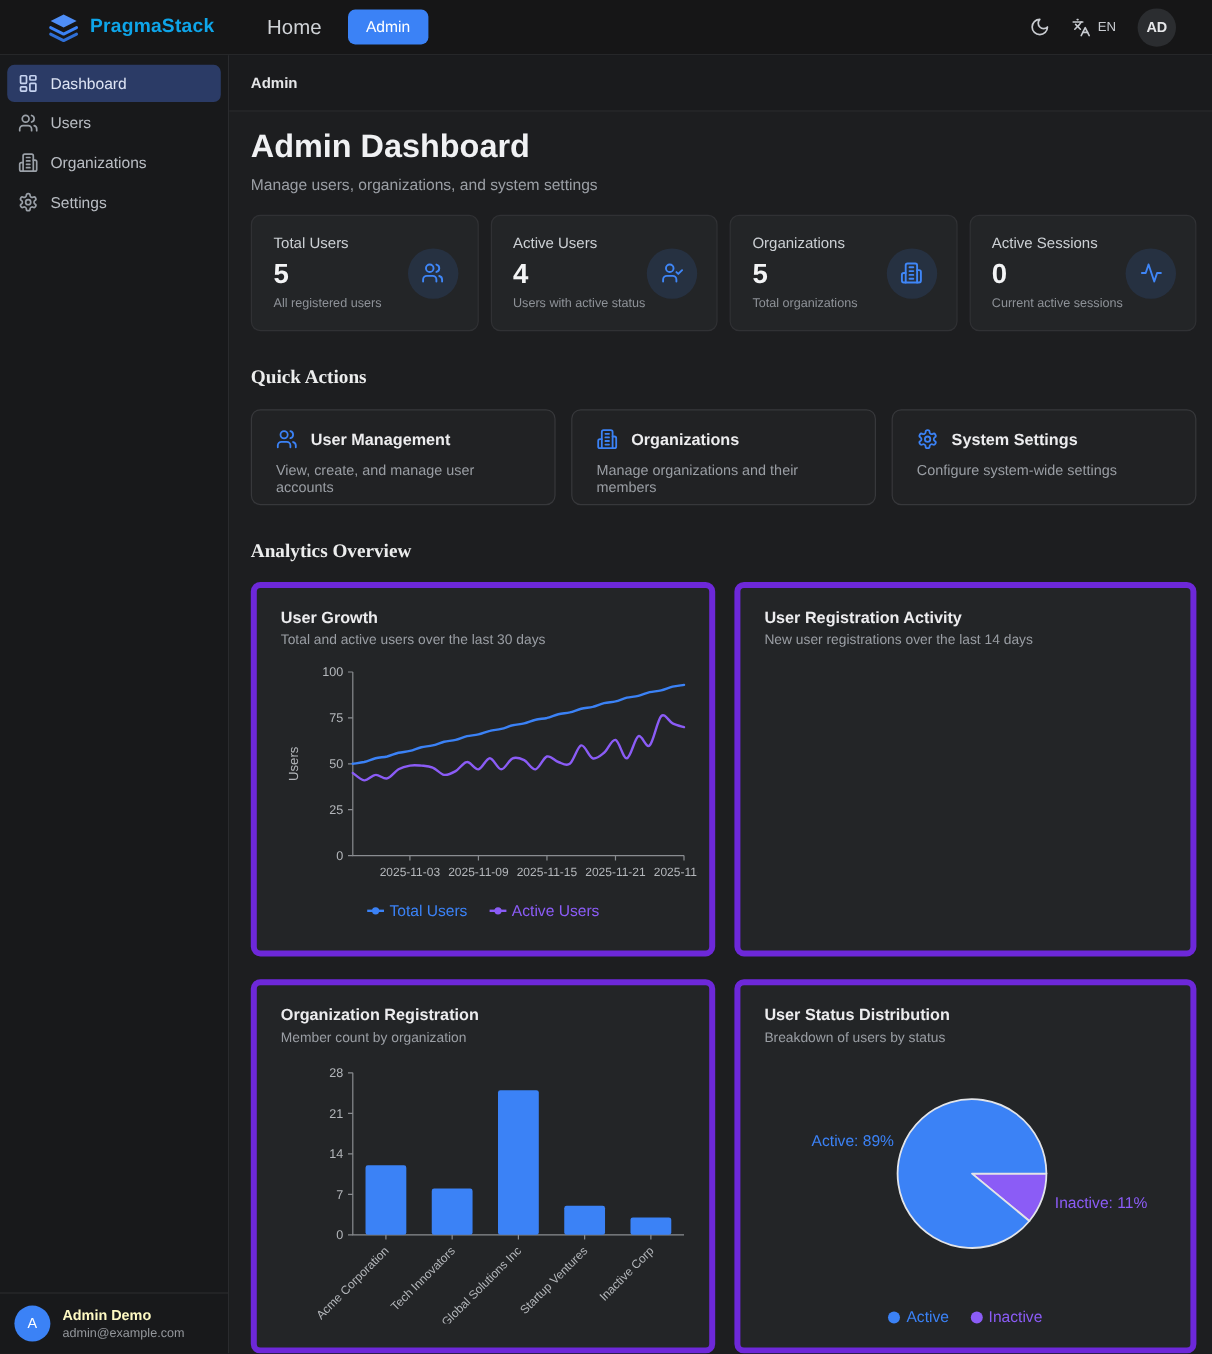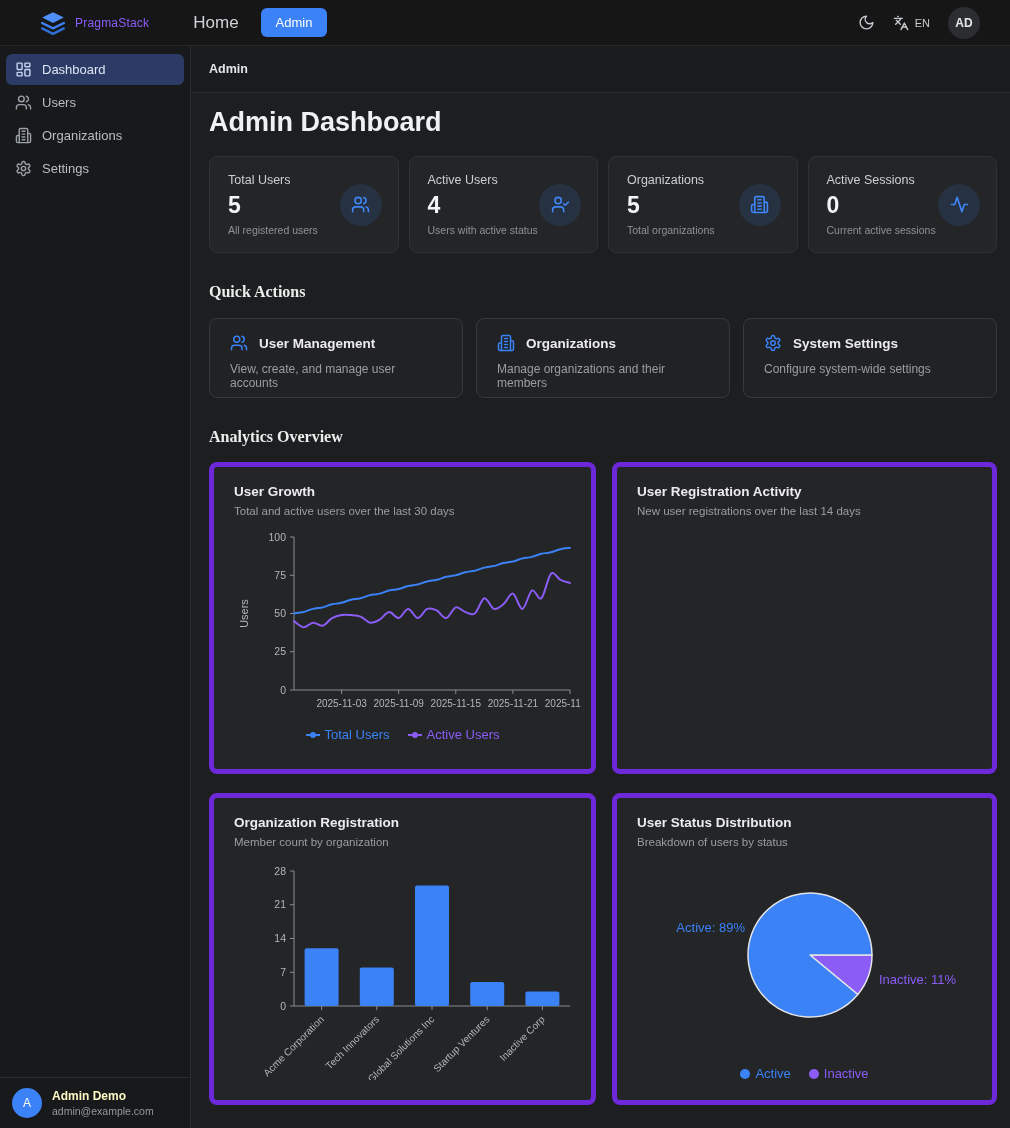--- a/index.html
+++ b/index.html
@@ -4,21 +4,21 @@
 <style>
   * { margin:0; padding:0; box-sizing:border-box; }
   html,body { width:1010px; height:1128px; overflow:hidden; background:#1d1e20;
     font-family:"Liberation Sans","DejaVu Sans",sans-serif; color:#e8e9ea; }
 
   
   .topnav { height:46px; background:#161617; border-bottom:1px solid #262729;
     display:flex; align-items:center; justify-content:space-between; padding:0 30px 0 40px; }
   .nav-left { display:flex; align-items:center; gap:34px; }
   .brand { display:flex; align-items:center; gap:9px; cursor:pointer; }
-  .brand-name { font-size:12px; font-weight:normal; color:#8b5cf6; letter-spacing:.2px; }
+  .brand-name { font-size:16px; font-weight:bold; color:#0ea5e9; letter-spacing:.2px; }
   .nav-links { display:flex; align-items:center; gap:12px; }
   .nav-link { font-size:17px; color:#cfd2d6; text-decoration:none; padding:6px 10px; cursor:pointer; }
   .nav-link.pill { background:#3b82f6; color:#fff; border-radius:6px; padding:7px 15px; font-size:13px; }
   .nav-right { display:flex; align-items:center; gap:18px; }
   .icon-btn { background:none; border:none; color:#c8cbd0; display:flex; align-items:center; gap:6px;
     cursor:pointer; font-size:11px; font-family:inherit; }
   .avatar { width:32px; height:32px; border-radius:50%; background:#2b2d30; color:#e6e7e9;
     font-size:12px; font-weight:bold; display:flex; align-items:center; justify-content:center; cursor:pointer; }
 
   
@@ -175,20 +175,21 @@
       </div>
     </div>
   </aside>
 
   <main class="main">
     <div class="breadcrumb-bar">
       <span class="breadcrumb">Admin</span>
     </div>
     <div class="content">
       <h1 class="page-title">Admin Dashboard</h1>
+      <p class="page-subtitle">Manage users, organizations, and system settings</p>
 
       <div class="stats-grid">
         <div class="stat-card">
           <div class="stat-label">Total Users</div>
           <div class="stat-value">5</div>
           <div class="stat-desc">All registered users</div>
           <div class="stat-icon">
             <svg width="19" height="19" viewBox="0 0 24 24" fill="none" stroke="currentColor" stroke-width="2" stroke-linecap="round" stroke-linejoin="round">
                 <path d="M16 21v-2a4 4 0 0 0-4-4H6a4 4 0 0 0-4 4v2"></path>
                 <circle cx="9" cy="7" r="4"></circle>

